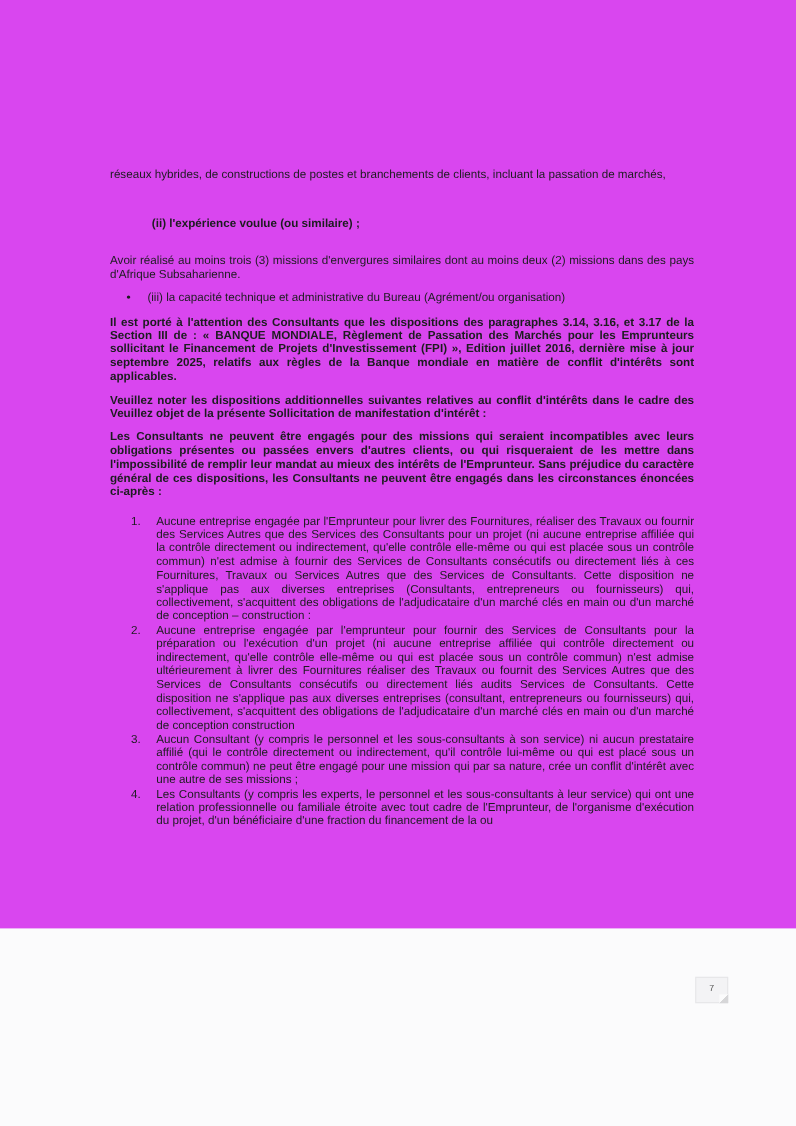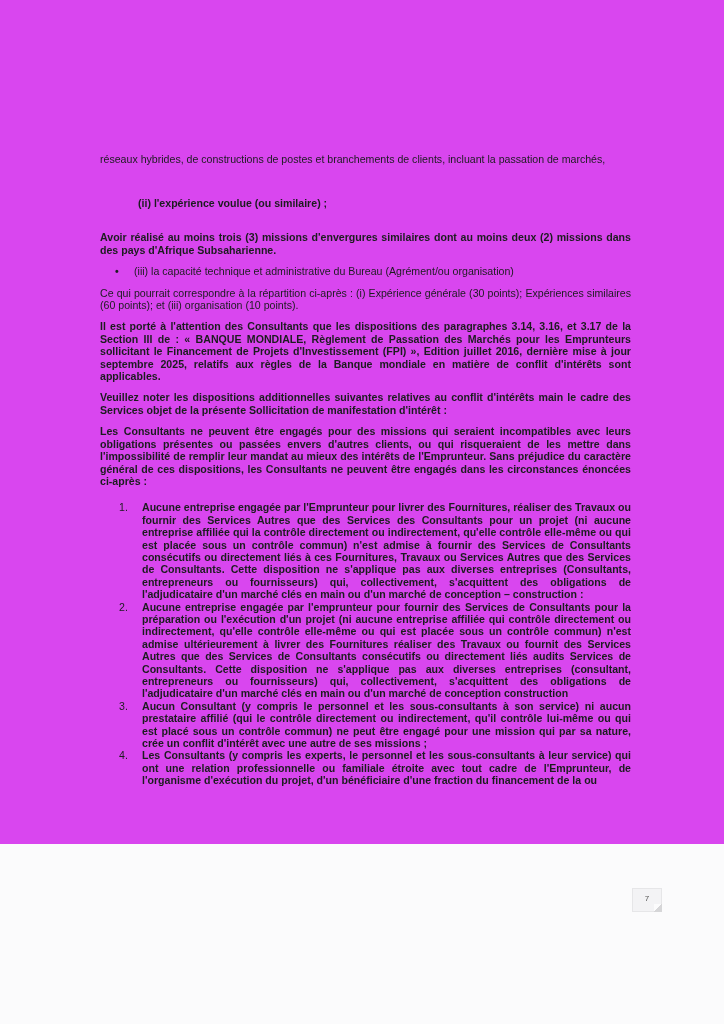--- a/index.html
+++ b/index.html
@@ -30,46 +30,45 @@
   }
   .bullet .dot { width: 19px; flex: none; font-weight: bold; }
   .bullet .txt { font-weight: normal; }
   ol.list {
     list-style: none; margin: 14px 0 0 0; padding: 0;
   }
   ol.list li {
     display: flex; margin-left: 19px;
   }
   ol.list li .num { width: 23px; flex: none; font-weight: normal; }
-  ol.list li .body { text-align: justify; font-weight: bold; flex: 1; }
+  ol.list li .body { text-align: justify; font-weight: normal; flex: 1; }
   .page-num {
     position: absolute; left: 632px; top: 888px; width: 28px; height: 22px;
     background: #f3f3f5; border: 1px solid #e6e6e8;
     font-size: 8px; color: #555; text-align: center; line-height: 20px;
   }
   .page-num .curl {
     position: absolute; right: -1px; bottom: -1px; width: 8px; height: 8px;
     background: linear-gradient(135deg, #fbfbfc 50%, #d6d6d8 50%);
   }
 </style>
 </head>
 <body>
 
 <div class="page">
   <div class="content">
     <p class="p-first">réseaux hybrides, de constructions de postes et branchements de clients, incluant la passation de marchés,</p>
     <p class="gap-l" style="margin-top:28px;padding-left:38px;">(ii) l'expérience voulue (ou similaire) ;</p>
-    <p class="gap-l" style="font-weight:bold;"><span>Avoir réalisé au moins trois (3) missions d'envergures similaires dont au moins deux (2) missions dans des pays d'Afrique Subsaharienne.</span></p>
+    <p class="gap-l" style="font-weight:normal;"><span>Avoir réalisé au moins trois (3) missions d'envergures similaires dont au moins deux (2) missions dans des pays d'Afrique Subsaharienne.</span></p>
     <div class="bullet">
       <span class="dot">•</span>
       <span class="txt">(iii) la capacité technique et administrative du Bureau (Agrément/ou organisation)</span>
     </div>
-    <p class="gap-m normal">Ce qui pourrait correspondre à la répartition ci-après : (i) Expérience générale (30 points); Expériences similaires (60 points); et (iii) organisation (10 points).</p>
     <p class="gap-m">Il est porté à l'attention des Consultants que les dispositions des paragraphes 3.14, 3.16, et 3.17 de la Section III de : « BANQUE MONDIALE, Règlement de Passation des Marchés pour les Emprunteurs sollicitant le Financement de Projets d'Investissement (FPI) », Edition juillet 2016, dernière mise à jour septembre 2025, relatifs aux règles de la Banque mondiale en matière de conflit d'intérêts sont applicables.</p>
-    <p class="gap-m">Veuillez noter les dispositions additionnelles suivantes relatives au conflit d'intérêts main le cadre des Services objet de la présente Sollicitation de manifestation d'intérêt :</p>
+    <p class="gap-m">Veuillez noter les dispositions additionnelles suivantes relatives au conflit d'intérêts dans le cadre des Veuillez objet de la présente Sollicitation de manifestation d'intérêt :</p>
     <p class="gap-m">Les Consultants ne peuvent être engagés pour des missions qui seraient incompatibles avec leurs obligations présentes ou passées envers d'autres clients, ou qui risqueraient de les mettre dans l'impossibilité de remplir leur mandat au mieux des intérêts de l'Emprunteur. Sans préjudice du caractère général de ces dispositions, les Consultants ne peuvent être engagés dans les circonstances énoncées ci-après :</p>
 
     <ol class="list">
       <li>
         <span class="num">1.</span>
         <span class="body">Aucune entreprise engagée par l'Emprunteur pour livrer des Fournitures, réaliser des Travaux ou fournir des Services Autres que des Services des Consultants pour un projet (ni aucune entreprise affiliée qui la contrôle directement ou indirectement, qu'elle contrôle elle-même ou qui est placée sous un contrôle commun) n'est admise à fournir des Services de Consultants consécutifs ou directement liés à ces Fournitures, Travaux ou Services Autres que des Services de Consultants. Cette disposition ne s'applique pas aux diverses entreprises (Consultants, entrepreneurs ou fournisseurs) qui, collectivement, s'acquittent des obligations de l'adjudicataire d'un marché clés en main ou d'un marché de conception – construction :</span>
       </li>
       <li>
         <span class="num">2.</span>
         <span class="body">Aucune entreprise engagée par l'emprunteur pour fournir des Services de Consultants pour la préparation ou l'exécution d'un projet (ni aucune entreprise affiliée qui contrôle directement ou indirectement, qu'elle contrôle elle-même ou qui est placée sous un contrôle commun) n'est admise ultérieurement à livrer des Fournitures réaliser des Travaux ou fournit des Services Autres que des Services de Consultants consécutifs ou directement liés audits Services de Consultants. Cette disposition ne s'applique pas aux diverses entreprises (consultant, entrepreneurs ou fournisseurs) qui, collectivement, s'acquittent des obligations de l'adjudicataire d'un marché clés en main ou d'un marché de conception construction</span>

